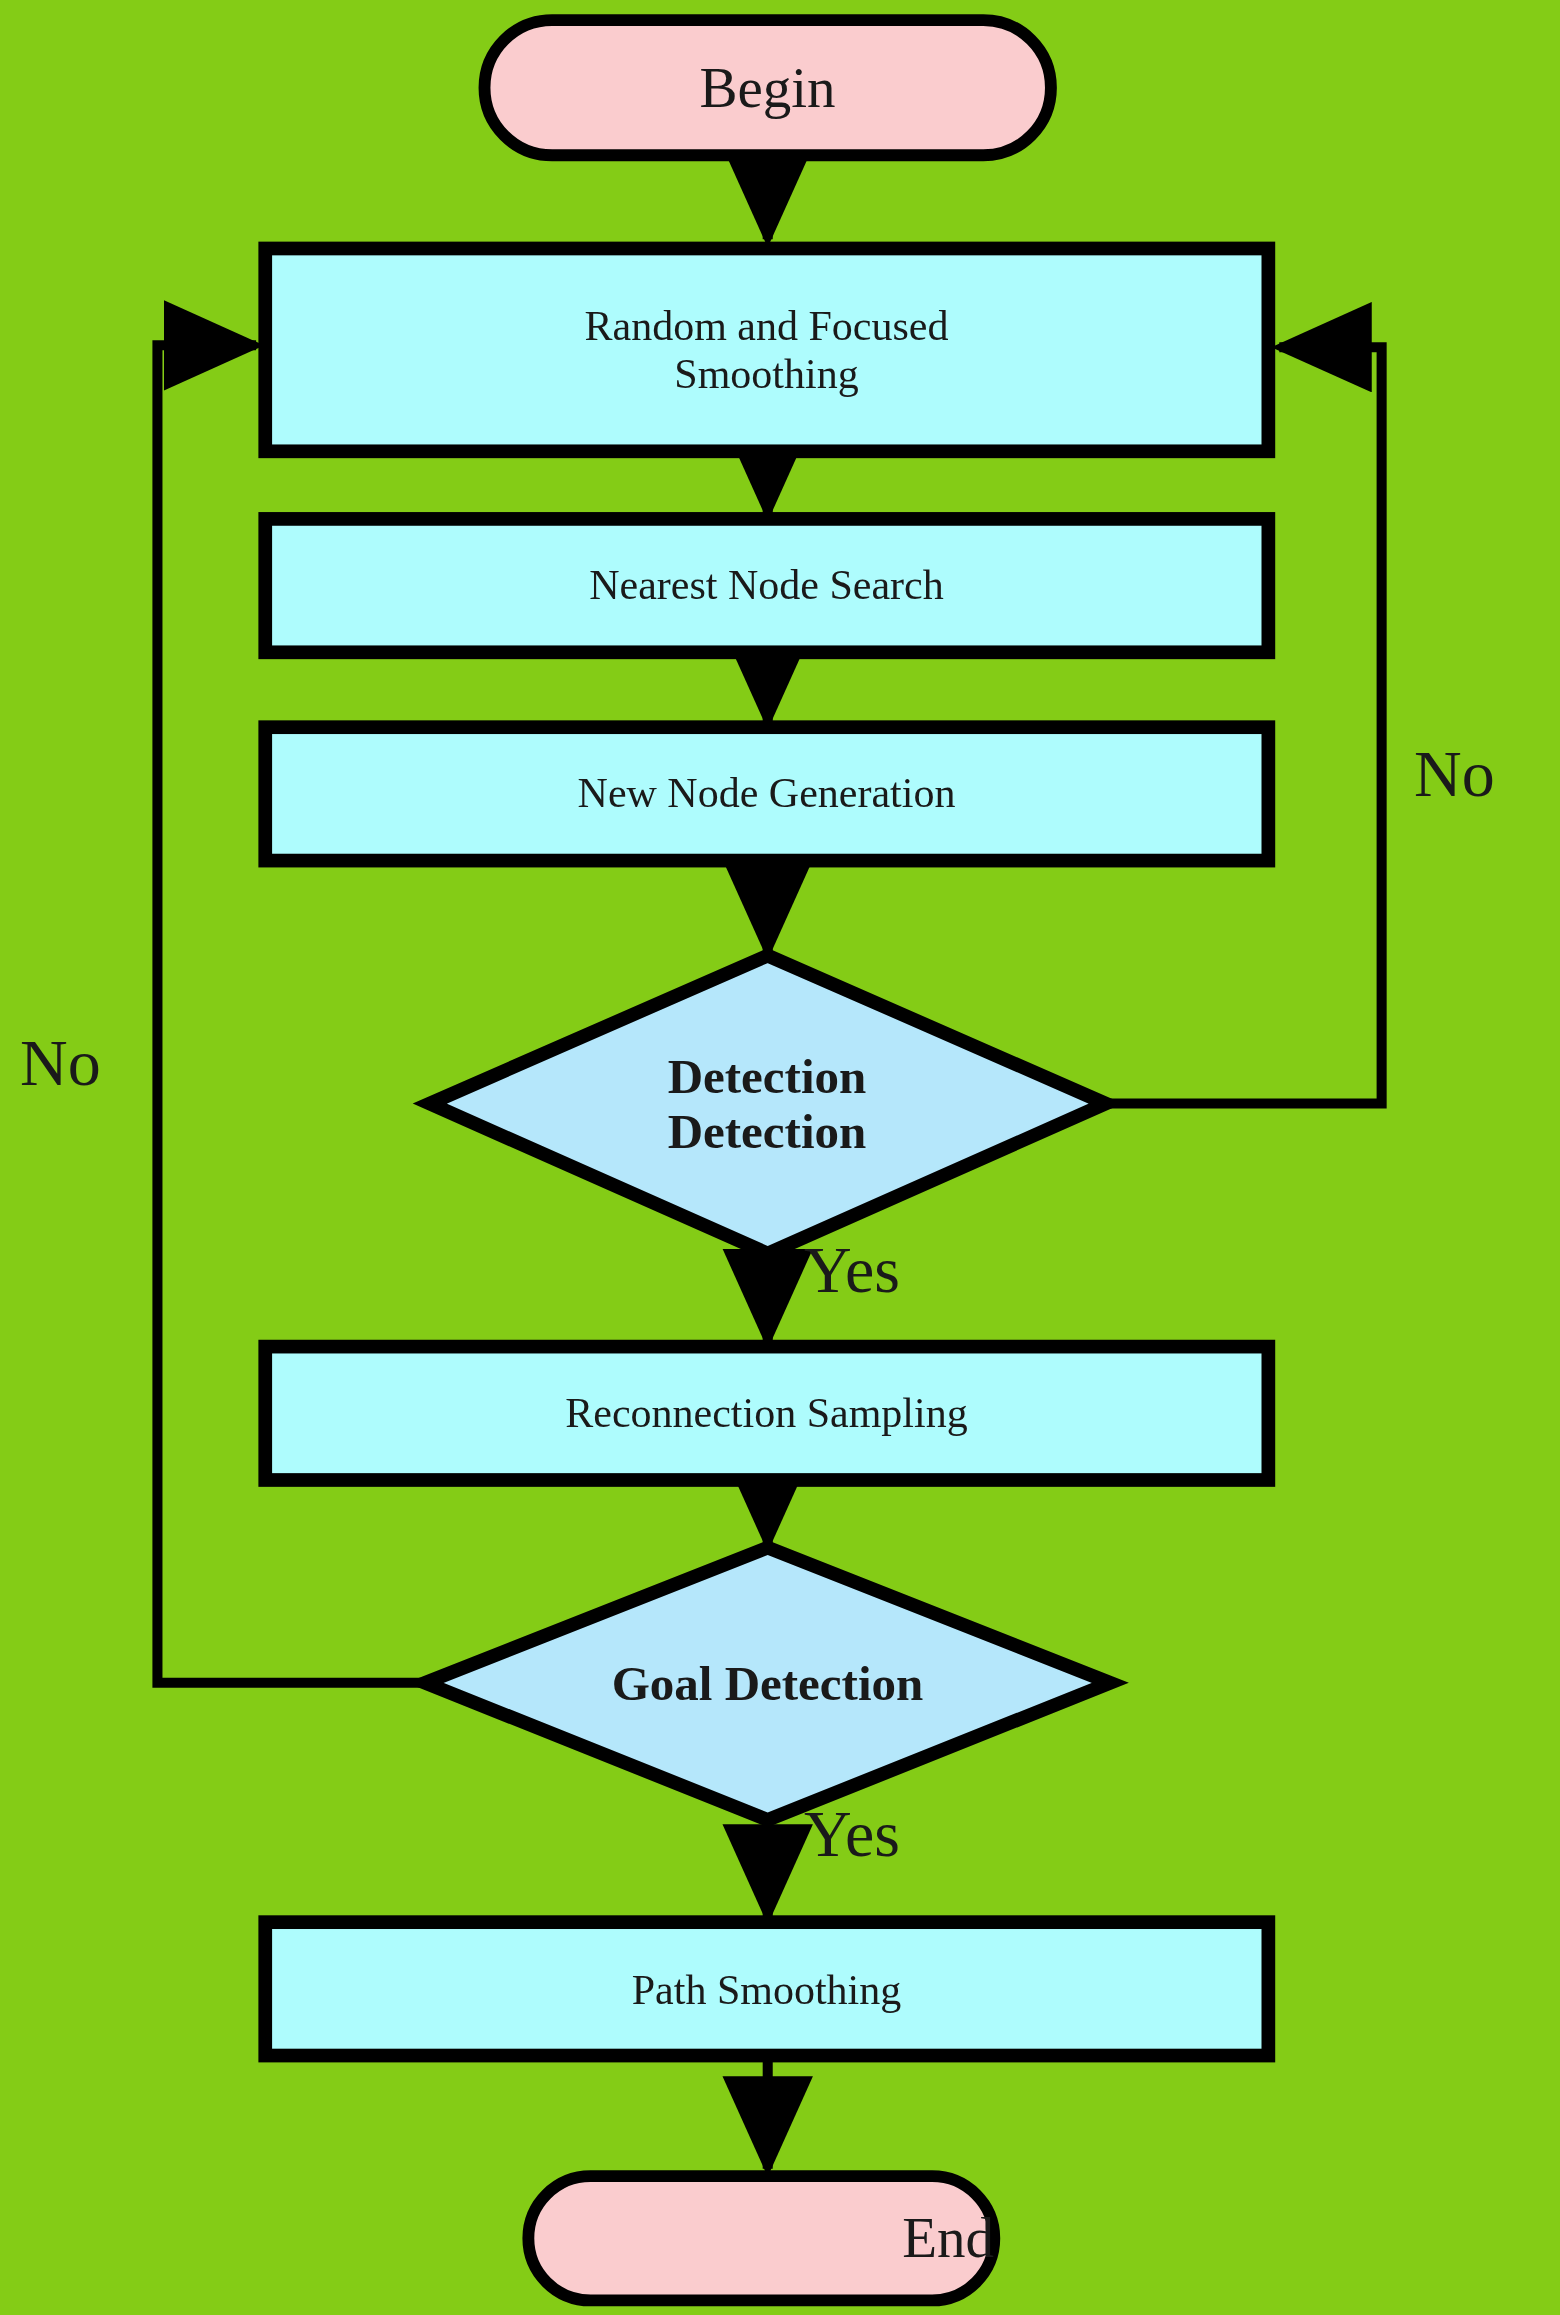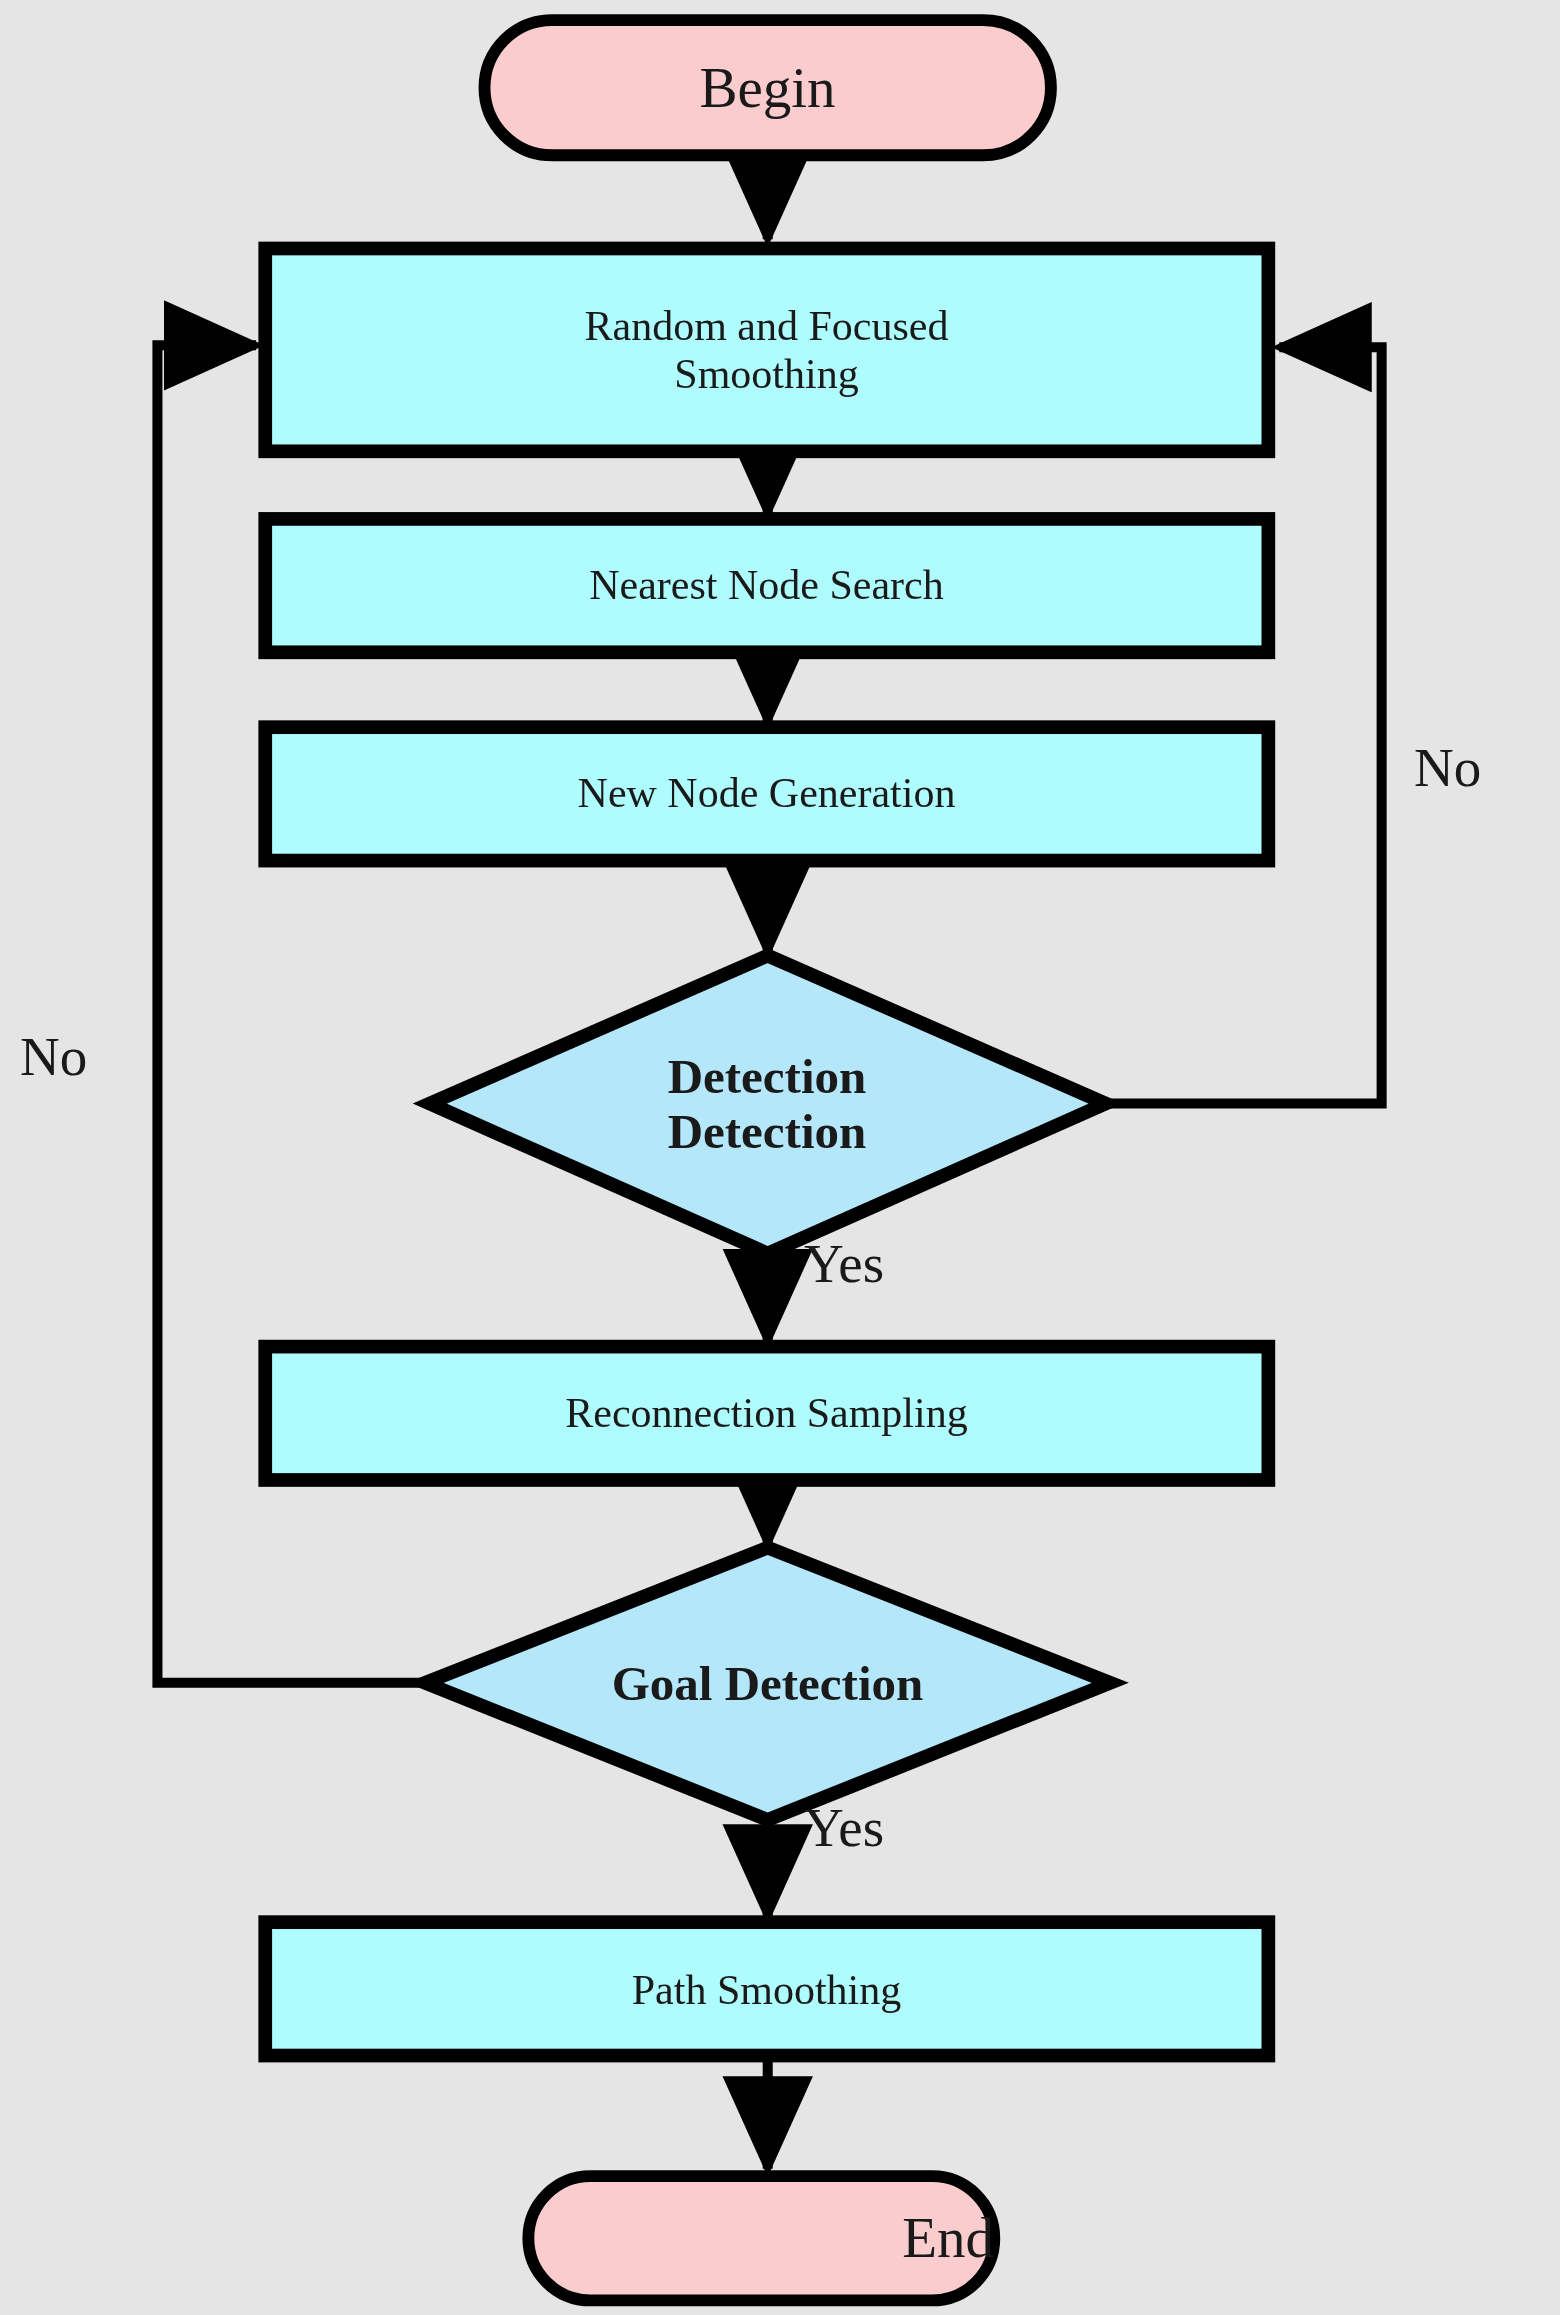--- a/index.html
+++ b/index.html
@@ -41,30 +41,30 @@
   .process-label {
     font-size: 42px;
     font-weight: 400;
   }
   .decision-label {
     font-size: 49px;
     font-weight: 700;
   }
   .edge-label {
     position: absolute;
-    font-size: 55px;
+    font-size: 66px;
     font-weight: 400;
     color: #1a1a1a;
     white-space: nowrap;
   }
 </style>
 </head>
 <body>
 
-<div id="canvas" style="background: #e5e5e5;">
+<div id="canvas" style="background: #84cc16;">
 
   <svg id="flow-svg" viewBox="0 0 1708 2534">
     <defs>
       <marker id="arrowhead" markerWidth="10" markerHeight="9" refX="9.2" refY="4.5" orient="auto" markerUnits="strokeWidth">
         <path d="M0,0 L10,4.5 L0,9 z" fill="#000000"></path>
       </marker>
     </defs>
 
     <g stroke="#000000" stroke-width="11" fill="none" stroke-linecap="butt" stroke-linejoin="miter">
 

